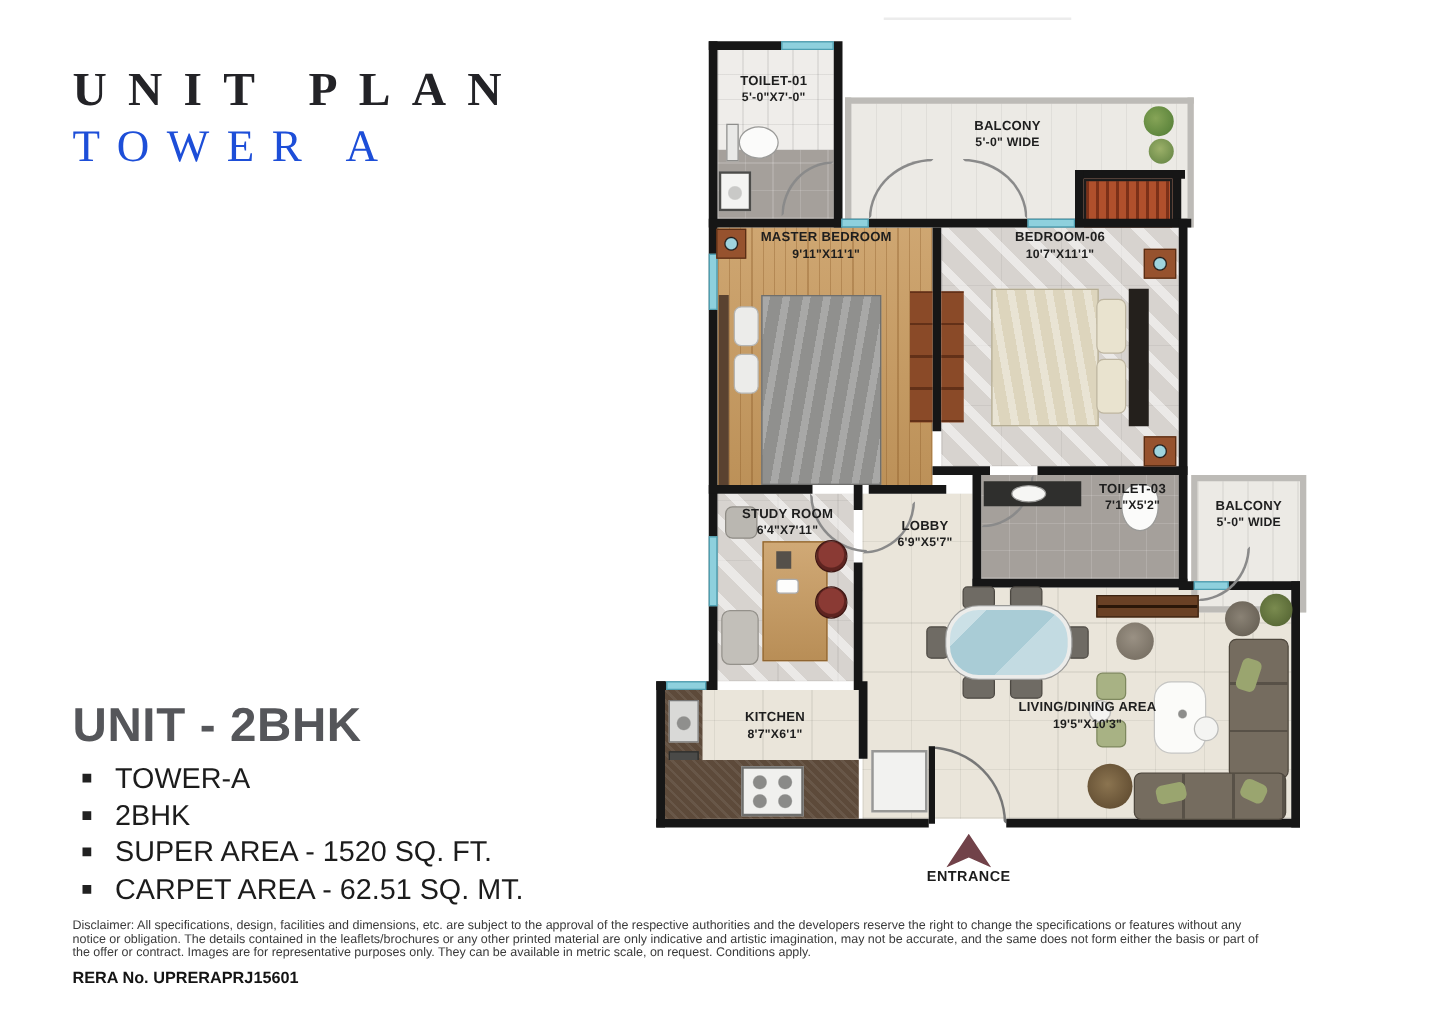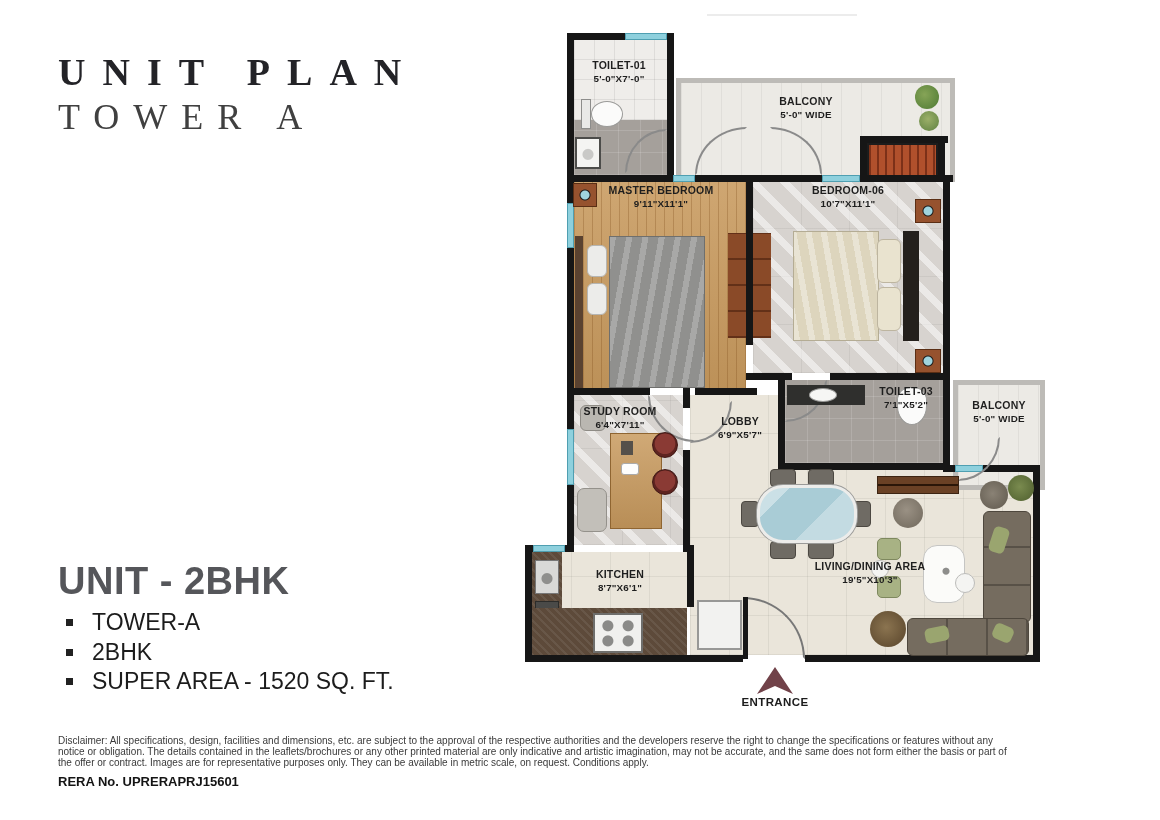--- a/index.html
+++ b/index.html
@@ -2,21 +2,21 @@
 <html><head>
 <meta charset="utf-8">
 <style>
   html,body{margin:0;padding:0;}
   body{width:1160px;height:820px;position:relative;background:#ffffff;
        font-family:"Liberation Sans",sans-serif;overflow:hidden;}
   
   #title-line1{position:absolute;left:58px;top:50px;font-family:"Liberation Serif",serif;
     font-weight:700;font-size:38px;letter-spacing:17px;color:#232327;}
   #title-line2{position:absolute;left:58px;top:96px;font-family:"Liberation Serif",serif;
-    font-weight:400;font-size:36px;letter-spacing:14px;color:#404040;text-align:center;}
+    font-weight:400;font-size:36px;letter-spacing:14px;color:#1d4ed8;text-align:center;}
   #top-rule{position:absolute;left:707px;top:14px;width:150px;height:2px;background:#ececec;}
   #unit-title{position:absolute;left:58px;top:560px;font-size:38px;font-weight:700;
     color:#55565a;letter-spacing:.5px;}
   #unit-bullets{position:absolute;left:58px;top:608px;}
   .bullet-row{display:flex;align-items:center;height:29.5px;}
   .bullet-sq{width:7px;height:7px;background:#212121;margin:0 19px 0 8px;flex:0 0 auto;}
   .bullet-label{font-size:23px;color:#1c1c1c;}
   #disclaimer{position:absolute;left:58px;top:736px;width:962px;font-size:10px;
     line-height:10.9px;color:#3a3a3a;}
   #rera{position:absolute;left:58px;top:774px;font-size:13px;font-weight:700;color:#141414;}
@@ -187,21 +187,21 @@
     <div class="dims">10'7"X11'1"</div>
   </div>
   <div class="lbl" style="left:338px;top:352px;width:86px;">
     <div>TOILET-03</div>
     <div class="dims">7'1"X5'2"</div>
   </div>
   <div class="lbl" style="left:433px;top:366px;width:82px;">
     <div>BALCONY</div>
     <div class="dims">5'-0" WIDE</div>
   </div>
-  <div class="lbl" style="left:42px;top:372px;width:106px;">
+  <div class="lbl" style="left:52px;top:372px;width:106px;">
     <div>STUDY ROOM</div>
     <div class="dims">6'4"X7'11"</div>
   </div>
   <div class="lbl" style="left:170px;top:382px;width:90px;">
     <div>LOBBY</div>
     <div class="dims">6'9"X5'7"</div>
   </div>
   <div class="lbl" style="left:35px;top:535px;width:120px;">
     <div>KITCHEN</div>
     <div class="dims">8'7"X6'1"</div>
@@ -224,16 +224,20 @@
     <span class="bullet-label">TOWER-A</span>
   </div>
   <div class="bullet-row">
     <span class="bullet-sq"></span>
     <span class="bullet-label">2BHK</span>
   </div>
   <div class="bullet-row">
     <span class="bullet-sq"></span>
     <span class="bullet-label">SUPER AREA - 1520 SQ. FT.</span>
   </div>
+  <div class="bullet-row">
+    <span class="bullet-sq"></span>
+    <span class="bullet-label">CARPET AREA - 62.51 SQ. MT.</span>
+  </div>
 </div>
 
 <div id="disclaimer">Disclaimer: All specifications, design, facilities and dimensions, etc. are subject to the approval of the respective authorities and the developers reserve the right to change the specifications or features without any notice or obligation. The details contained in the leaflets/brochures or any other printed material are only indicative and artistic imagination, may not be accurate, and the same does not form either the basis or part of the offer or contract. Images are for representative purposes only. They can be available in metric scale, on request. Conditions apply.</div>
 <div id="rera">RERA No. UPRERAPRJ15601</div>
 
 </body></html>

